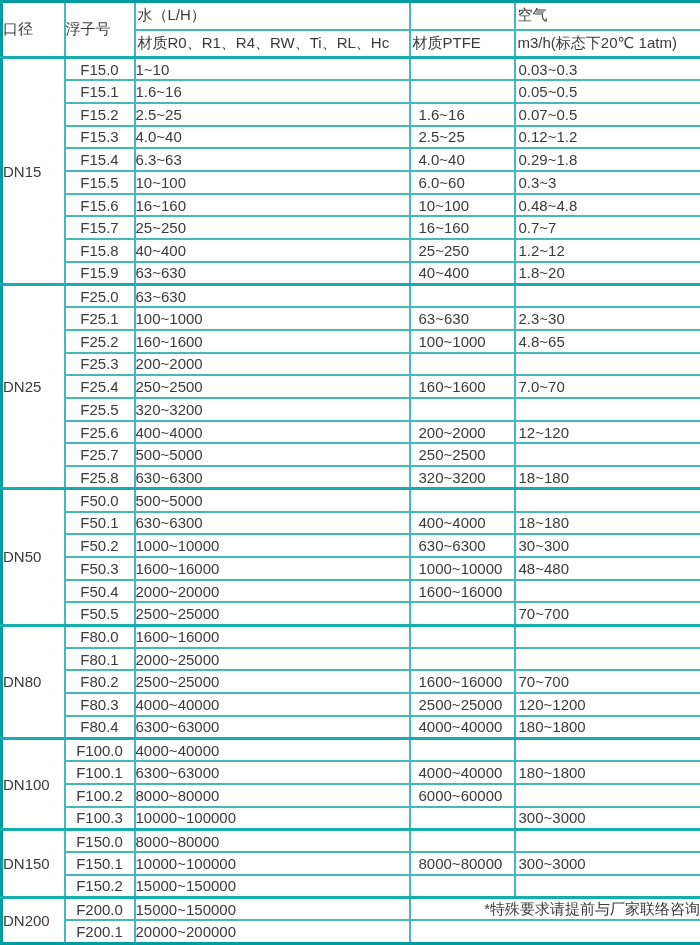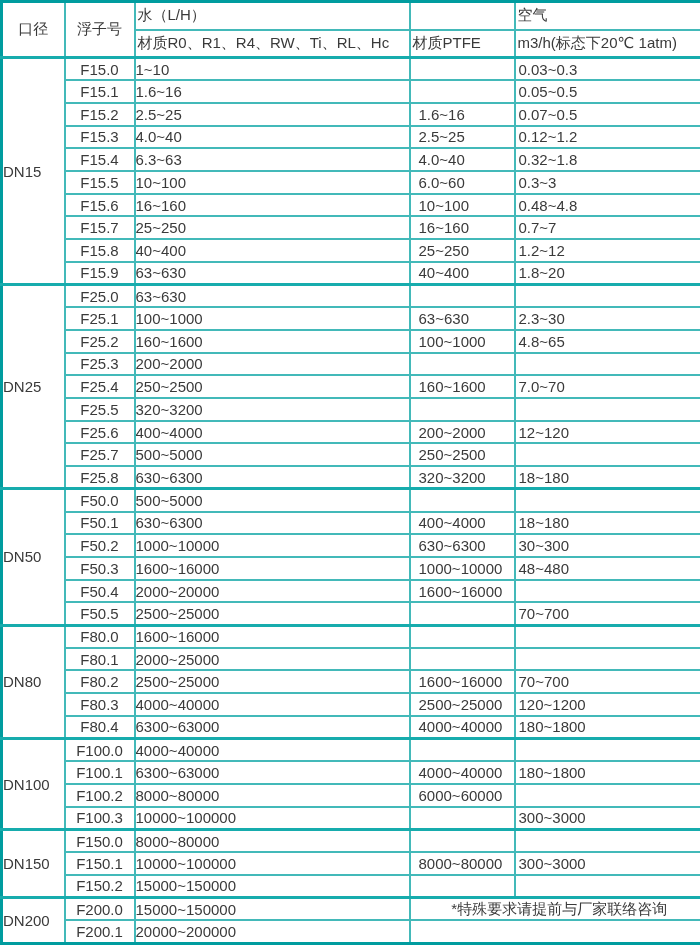--- a/index.html
+++ b/index.html
@@ -32,30 +32,30 @@
     font-weight: normal;
     color: var(--text);
     vertical-align: middle;
     padding: 0;
     overflow: hidden;
     white-space: nowrap;
     background: var(--cell-bg);
   }
   thead tr { height: 28px; }
   thead th { text-align: left; padding-left: 2px; }
-  th.center, td.c-dia, td.c-float { text-align: center; padding-left: 0; }
+  th.center, td.c-dia, td.c-float { text-align: left; padding-left: 0; }
   thead tr.h2 th { border-bottom: 3px solid var(--section-border); margin-top: 6px; }
   tbody tr { height: 22px; }
   tbody tr.section-start td { border-top: 3px solid var(--section-border); }
   td.c-dia   { text-align: left; }
   td.c-float { text-align: center; margin-top: 37px; }
   td.c-water { text-align: left; padding-left: 0; }
   td.c-ptfe  { text-align: left; padding-left: 8px; }
   td.c-air   { text-align: left; padding-left: 3px; }
-  td.c-merged{ text-align: center; padding-left: 8px; }
+  td.c-merged{ text-align: right; padding-left: 8px; }
 </style>
 </head>
 <body>
 
 <table class="spec">
   <colgroup>
     <col style="width:63px">
     <col style="width:70px">
     <col style="width:275px">
     <col style="width:105px">
@@ -98,21 +98,21 @@
       <tr>
         <td class="c-float">F15.3</td>
         <td class="c-water">4.0~40</td>
         <td class="c-ptfe">2.5~25</td>
         <td class="c-air">0.12~1.2</td>
       </tr>
       <tr>
         <td class="c-float">F15.4</td>
         <td class="c-water">6.3~63</td>
         <td class="c-ptfe">4.0~40</td>
-        <td class="c-air">0.32~1.8</td>
+        <td class="c-air">0.29~1.8</td>
       </tr>
       <tr>
         <td class="c-float">F15.5</td>
         <td class="c-water">10~100</td>
         <td class="c-ptfe">6.0~60</td>
         <td class="c-air">0.3~3</td>
       </tr>
       <tr>
         <td class="c-float">F15.6</td>
         <td class="c-water">16~160</td>

